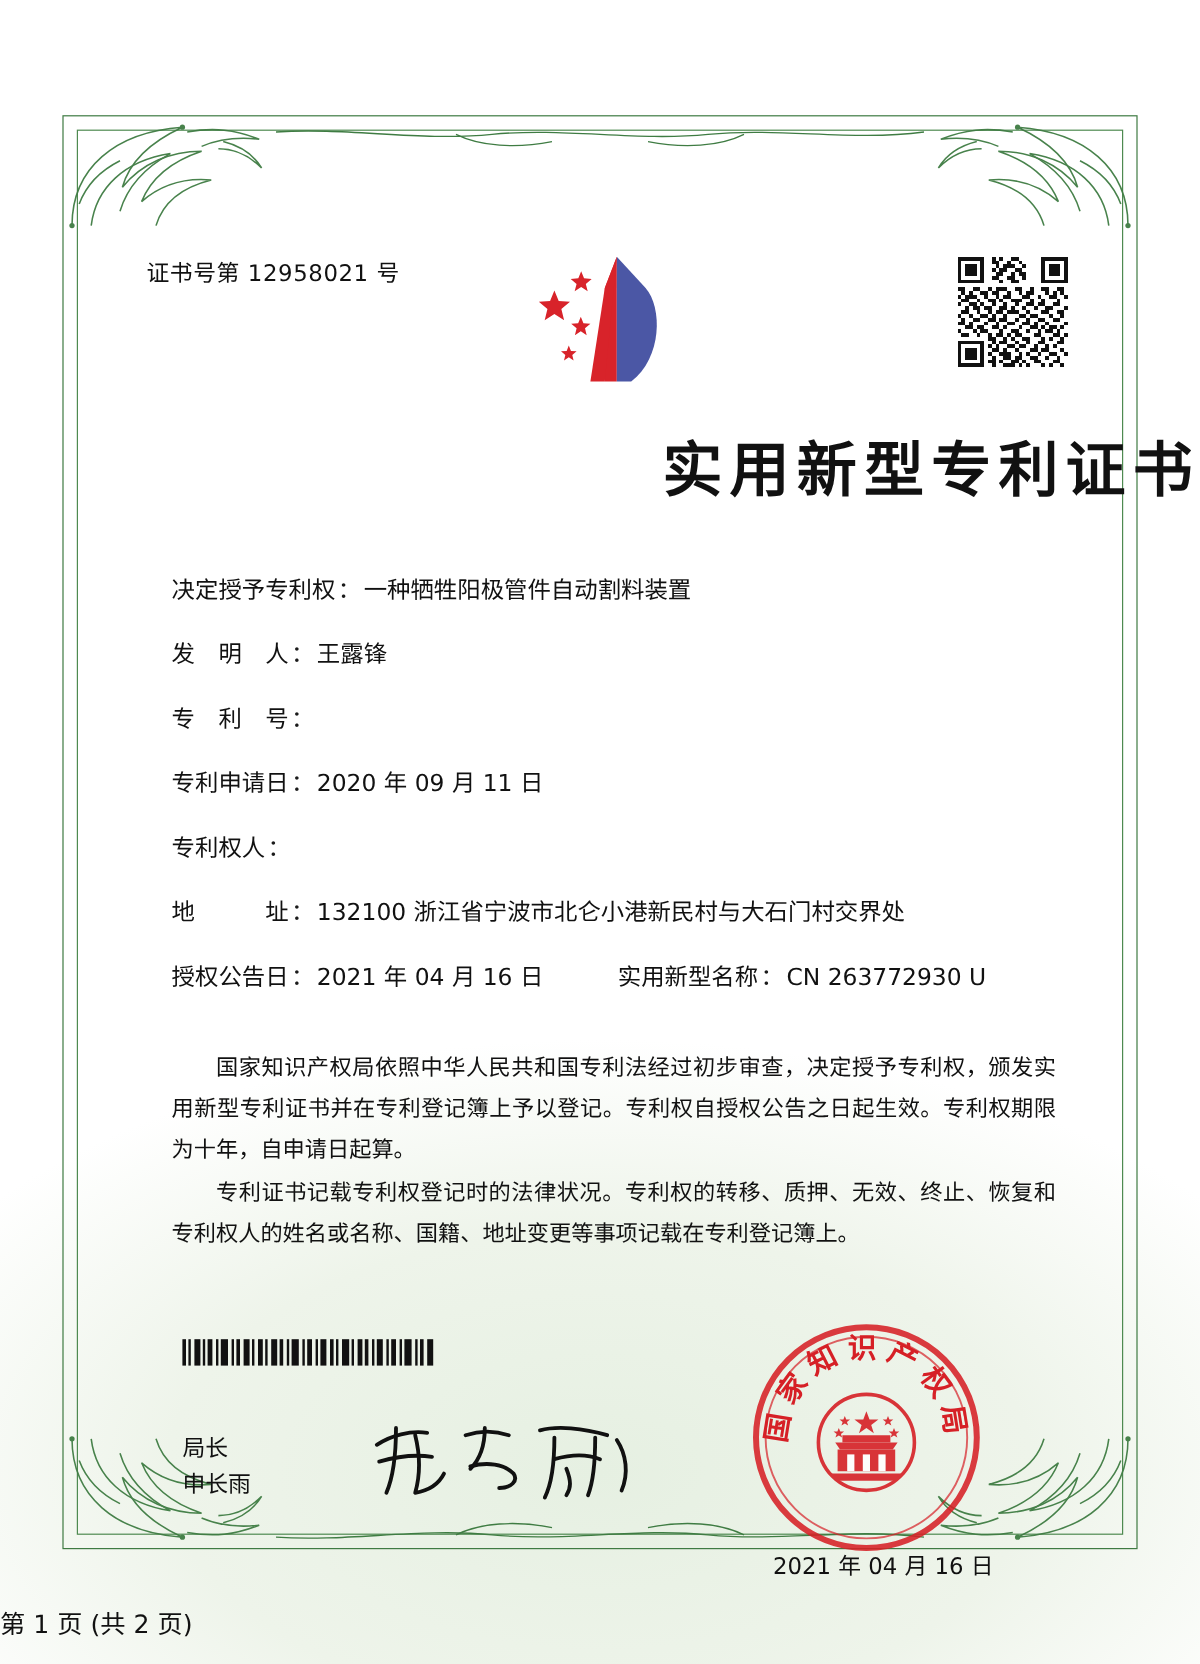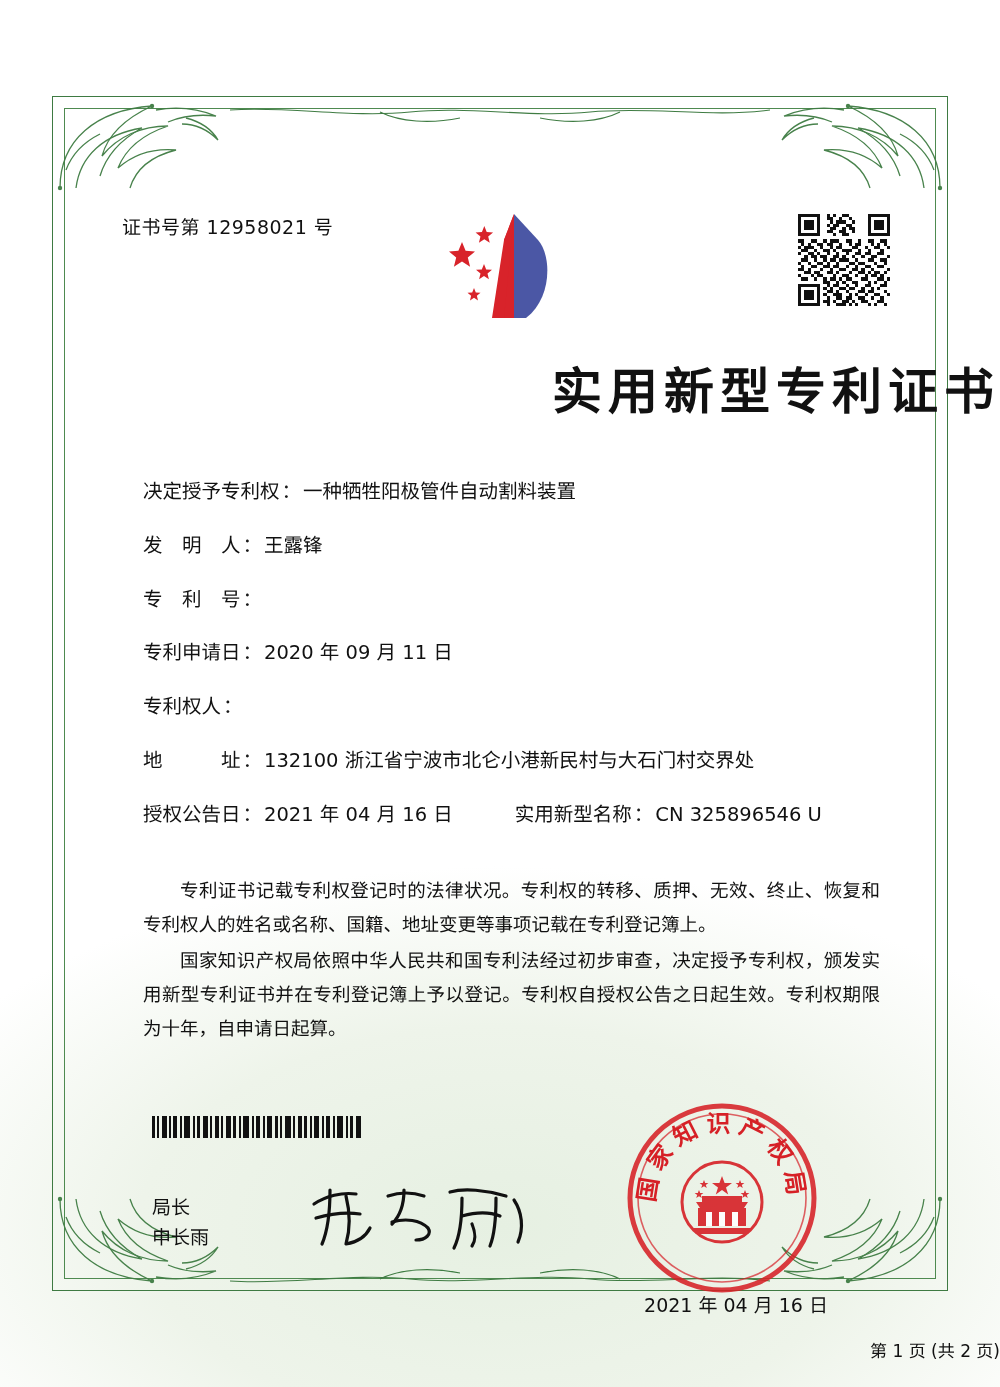--- a/index.html
+++ b/index.html
@@ -121,21 +121,21 @@
     width:200px;height:200px;
   }
   .seal svg{width:100%;height:100%;}
   .seal-date{
     position:absolute;right:172px;top:1242px;
     font-size:19px;color:#111;
   }
 
   .page-num{
     position:absolute;left:0;right:0;top:1289px;
-    text-align:right;font-size:17px;color:#111;
+    text-align:left;font-size:21px;color:#111;
   }
   .footer-note{
     position:absolute;left:0;right:0;top:1345px;
     text-align:center;font-size:17px;color:#111;
   }
 </style>
 </head>
 <body>
 
 <div class="page">
@@ -459,27 +459,27 @@
       <span class="f-colon">：</span>
       <span class="f-value">132100 浙江省宁波市北仑小港新民村与大石门村交界处</span>
     </div>
     <div class="field two-col">
       <span class="f-label">授权公告日</span>
       <span class="f-colon">：</span>
       <span class="f-value">2021 年 04 月 16 日</span>
       <span class="spacer"></span>
       <span class="f-label">实用新型名称</span>
       <span class="f-colon">：</span>
-      <span class="f-value">CN 325896546 U</span>
+      <span class="f-value">CN 263772930 U</span>
     </div>
   </div>
 
   <div class="paras">
+    <p class="para">国家知识产权局依照中华人民共和国专利法经过初步审查，决定授予专利权，颁发实用新型专利证书并在专利登记簿上予以登记。专利权自授权公告之日起生效。专利权期限为十年，自申请日起算。</p>
     <p class="para">专利证书记载专利权登记时的法律状况。专利权的转移、质押、无效、终止、恢复和专利权人的姓名或名称、国籍、地址变更等事项记载在专利登记簿上。</p>
-    <p class="para">国家知识产权局依照中华人民共和国专利法经过初步审查，决定授予专利权，颁发实用新型专利证书并在专利登记簿上予以登记。专利权自授权公告之日起生效。专利权期限为十年，自申请日起算。</p>
   </div>
 
   <div class="barcode">
     <i style="width:3px"></i>
       <i style="width:2px;background:transparent"></i>
     <i style="width:2px"></i>
       <i style="width:3px;background:transparent"></i>
     <i style="width:5px"></i>
       <i style="width:2px;background:transparent"></i>
     <i style="width:2px"></i>

